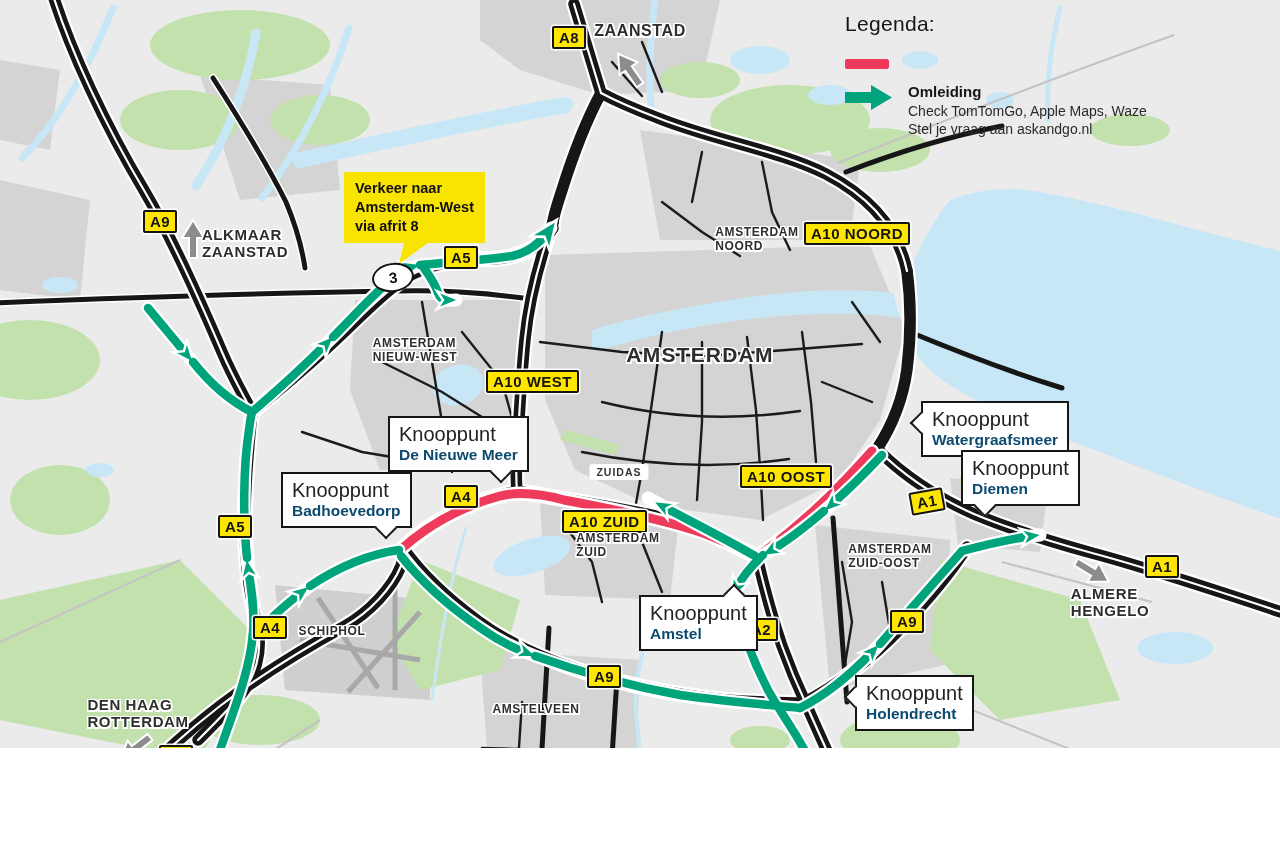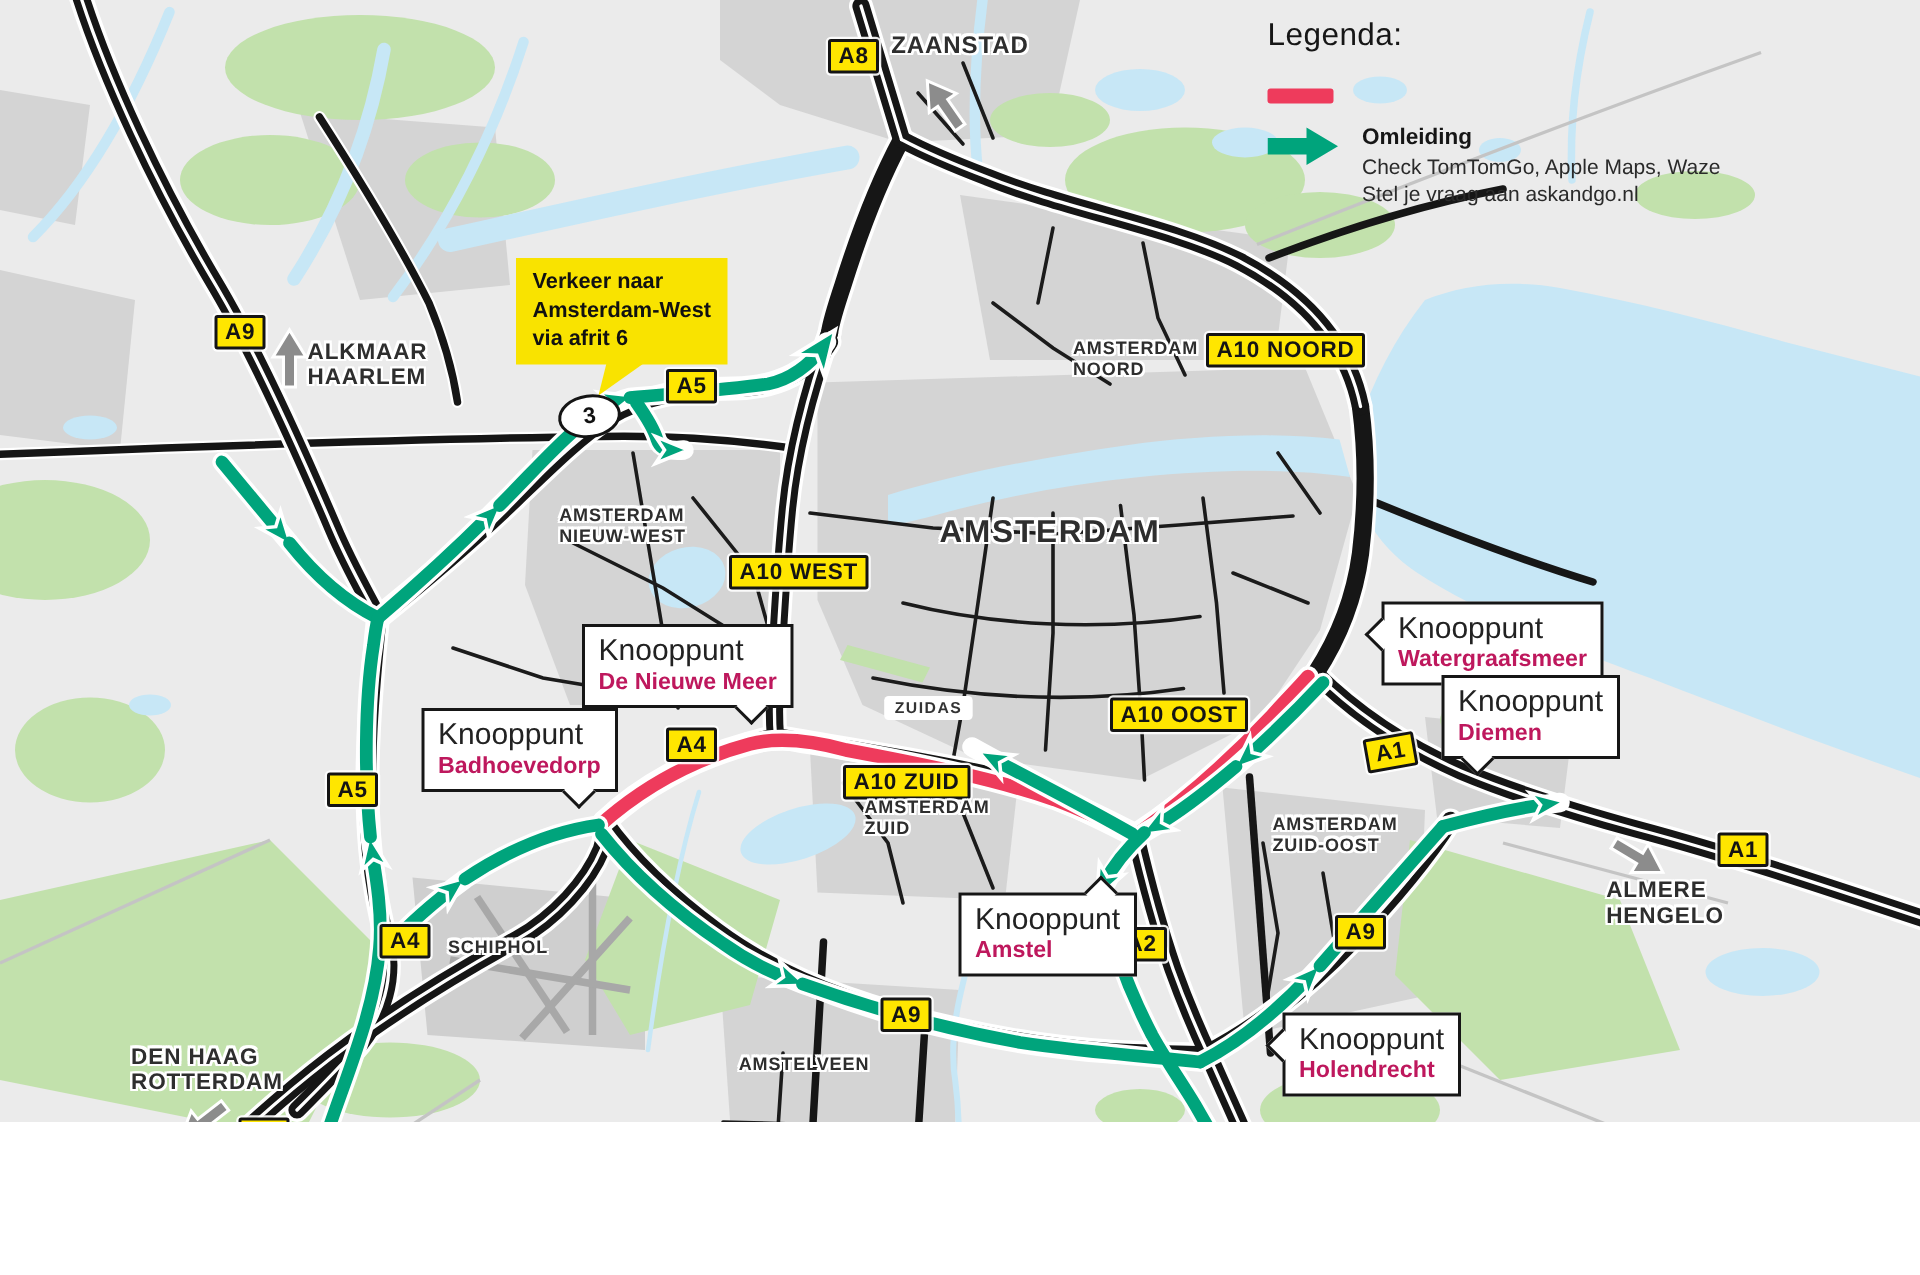--- a/index.html
+++ b/index.html
@@ -24,21 +24,21 @@
   .p16{font-size:16px}
   .p15{font-size:15px}
   .p12{font-size:12px}
   .pill{position:absolute;transform:translateX(-50%);background:#fff;border-radius:3px;
         padding:2px 7px;font-size:10.5px;font-weight:bold;letter-spacing:1px;color:#333}
 
   
   .kn{position:absolute;background:#fff;border:2.5px solid #161616;padding:4px 9px 5px;
       line-height:1.2;white-space:nowrap;z-index:5}
   .kn .l1{font-size:20px;color:#222;display:block}
-  .kn .l2{font-size:15.5px;font-weight:bold;color:#be185d;display:block}
+  .kn .l2{font-size:15.5px;font-weight:bold;color:#0c4a6e;display:block}
   .tail{position:absolute;width:14px;height:14px;background:#fff}
   .tail.b{bottom:-10px;transform:rotate(45deg);
           border-right:2.5px solid #161616;border-bottom:2.5px solid #161616}
   .tail.t{top:-10px;transform:rotate(45deg);
           border-left:2.5px solid #161616;border-top:2.5px solid #161616}
   .tail.l{left:-10px;top:12px;transform:rotate(45deg);
           border-left:2.5px solid #161616;border-bottom:2.5px solid #161616}
 
   
   .ycall{position:absolute;background:#f9e300;padding:7px 11px;font-size:14.5px;
@@ -310,21 +310,21 @@
 <div class="badge" style="left:159px;top:745px">A4</div>
 <div class="badge" style="left:910px;top:490px;transform:rotate(-10deg)">A1</div>
 <div class="badge" style="left:1145px;top:555px">A1</div>
 <div class="badge" style="left:744px;top:618px">A2</div>
 <div class="badge" style="left:890px;top:610px">A9</div>
 <div class="badge" style="left:587px;top:665px">A9</div>
 <div class="badge" style="left:830px;top:788px">A2</div>
 
 <div class="place p16" style="left:640px;top:22px">ZAANSTAD</div>
 <div class="place p15" style="left:245px;top:226px">ALKMAAR
-HAARLEM</div>
+ZAANSTAD</div>
 <div class="place p12" style="left:757px;top:226px">AMSTERDAM
 NOORD</div>
 <div class="place p21" style="left:700px;top:343px">AMSTERDAM</div>
 <div class="place p12" style="left:415px;top:337px">AMSTERDAM
 NIEUW-WEST</div>
 <div class="pill" style="left:619px;top:464px">ZUIDAS</div>
 <div class="place p12" style="left:618px;top:532px">AMSTERDAM
 ZUID</div>
 <div class="place p12" style="left:890px;top:543px">AMSTERDAM
 ZUID-OOST</div>
@@ -362,21 +362,21 @@
   <span class="tail t" style="right:14px"></span>
 </div>
 <div class="kn" style="left:855px;top:675px">
   <span class="l1">Knooppunt</span>
   <span class="l2">Holendrecht</span>
   <span class="tail l"></span>
 </div>
 
 <div class="ycall" style="left:344px;top:172px">Verkeer naar
 Amsterdam-West
-via afrit 6</div>
+via afrit 8</div>
 <div class="exit-oval" style="left:372px;top:263px">3</div>
 
 <div class="legend">
   <div class="ltitle">Legenda:</div>
   <div class="lrow">
     <div class="lsym">
       <div class="lredbar"></div>
     </div>
   </div>
   <div class="lrow">

